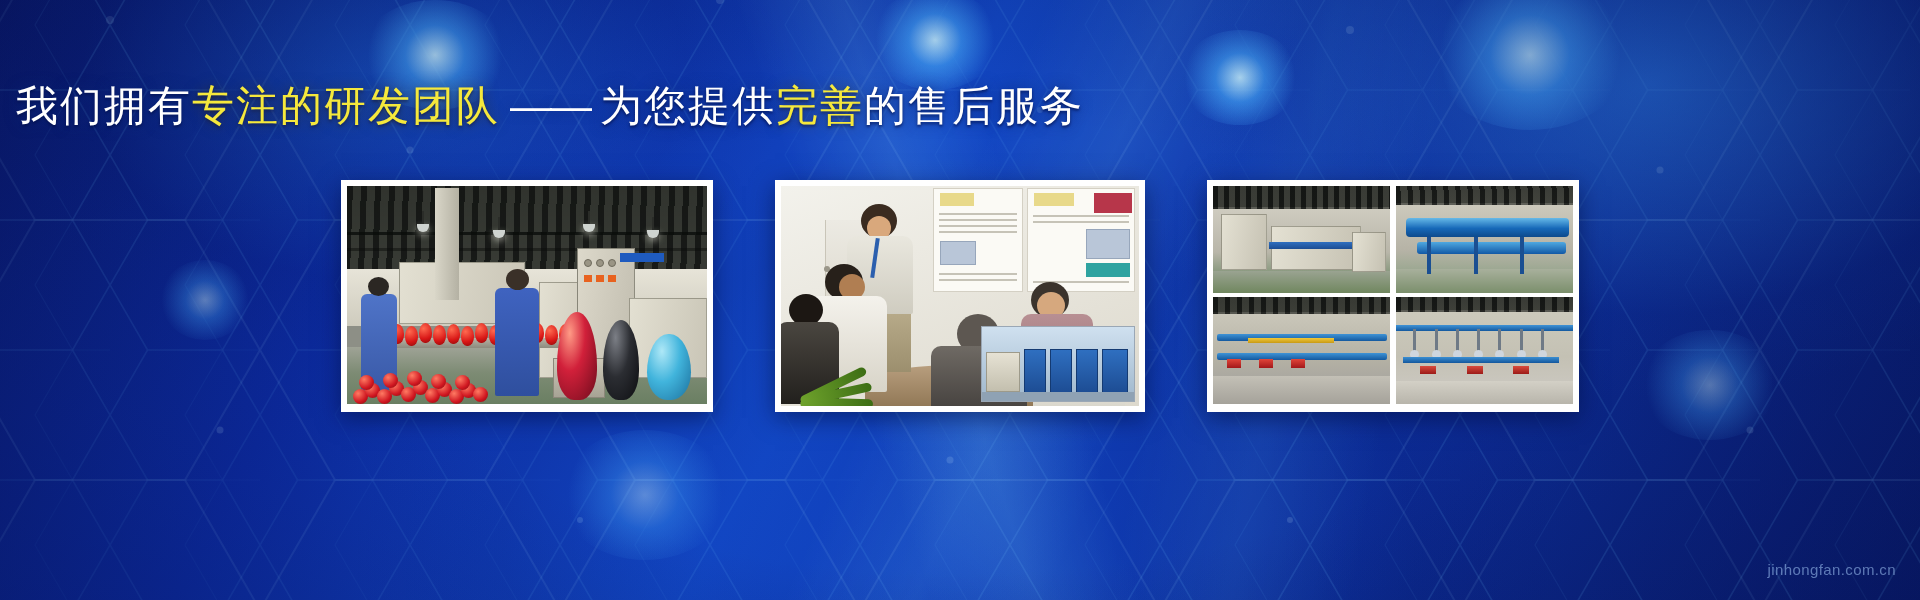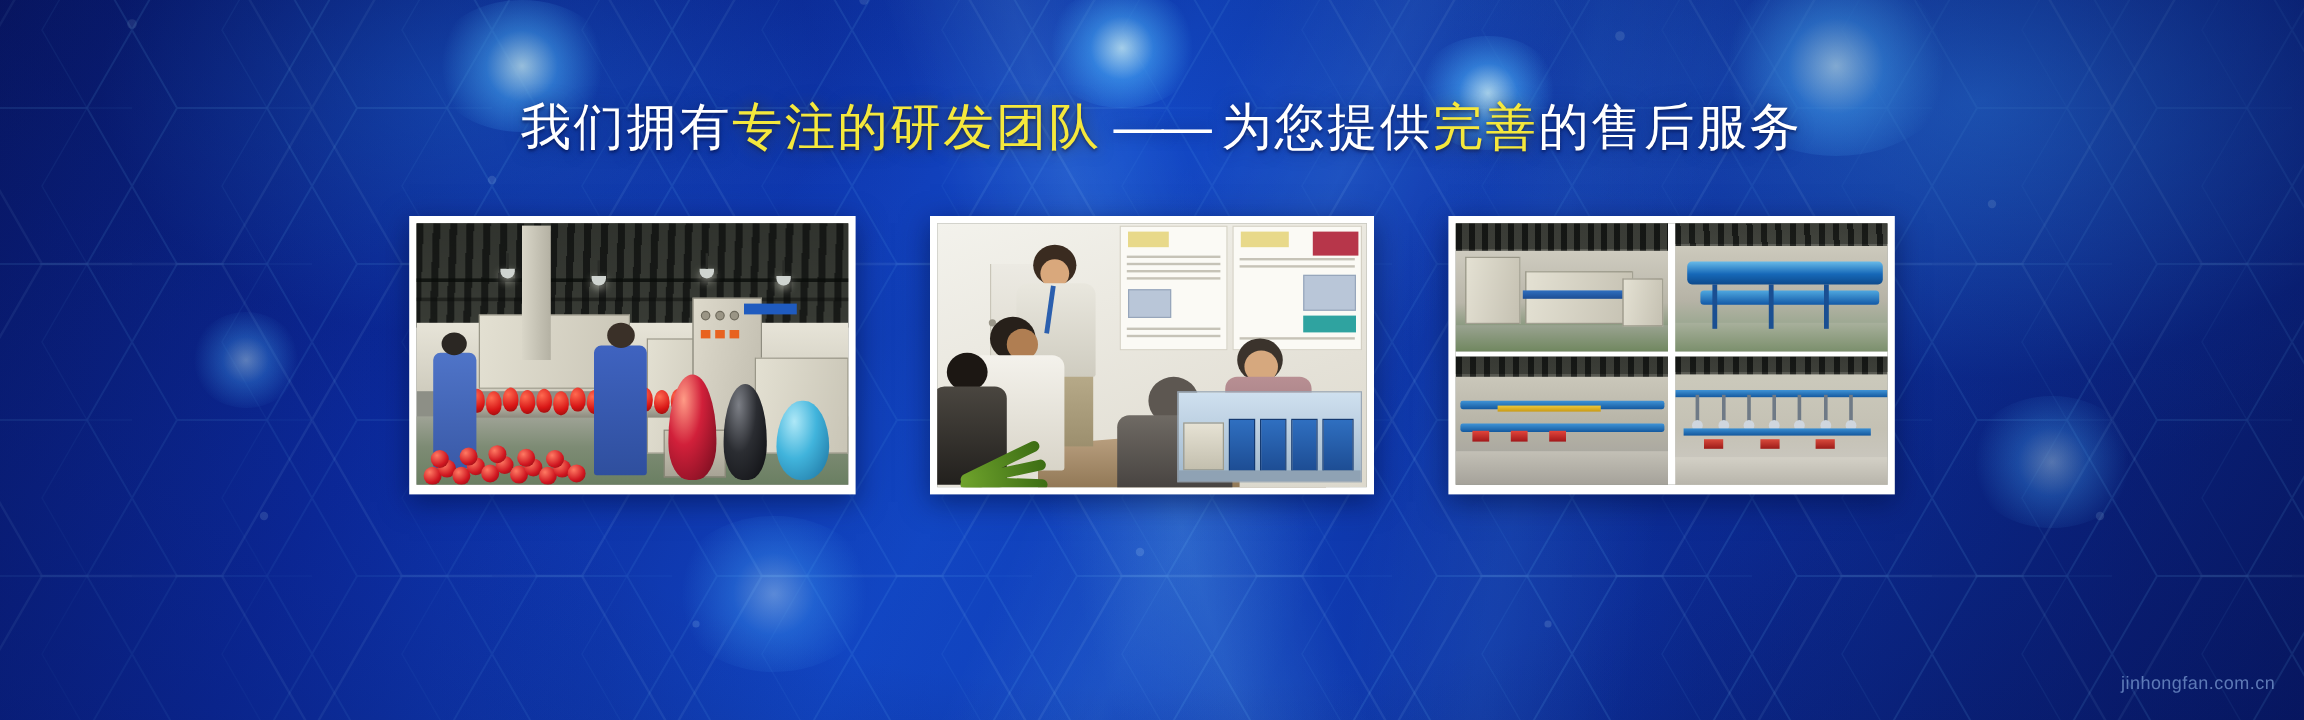--- a/index.html
+++ b/index.html
@@ -41,21 +41,20 @@
   
   .vignette {
     position:absolute; inset:0; pointer-events:none;
     background:
       radial-gradient(ellipse 1300px 560px at 50% 58%, rgba(0,0,0,0) 40%, rgba(3,12,70,.40) 100%);
   }
 
   
   .headline {
     position:absolute; left:16px; right:0; top:78px;
-    text-align:center;
     font-size:42px;
     letter-spacing:2px;
     font-weight:normal;
     white-space:nowrap;
     z-index:6;
   }
   .headline .w { color:#ffffff; text-shadow:0 0 14px rgba(10,40,120,.85), 0 2px 3px rgba(0,10,60,.7); }
   .headline .y { color:#f5e83c; text-shadow:0 0 14px rgba(60,50,0,.55), 0 2px 3px rgba(20,30,80,.7); }
   .headline .dash { color:#ffffff; padding:0 10px; letter-spacing:-2px; text-shadow:0 0 12px rgba(10,40,120,.8); }
 

